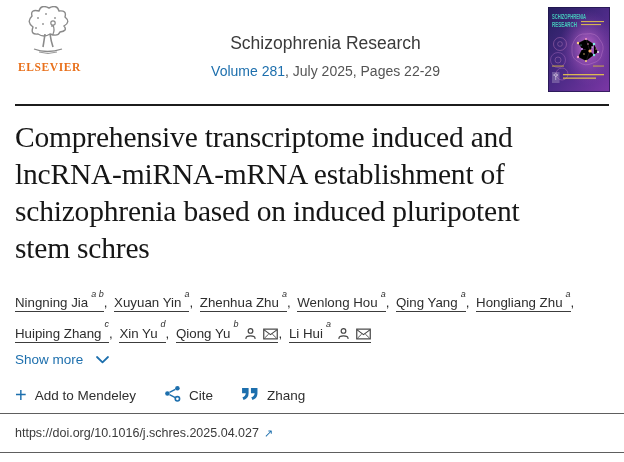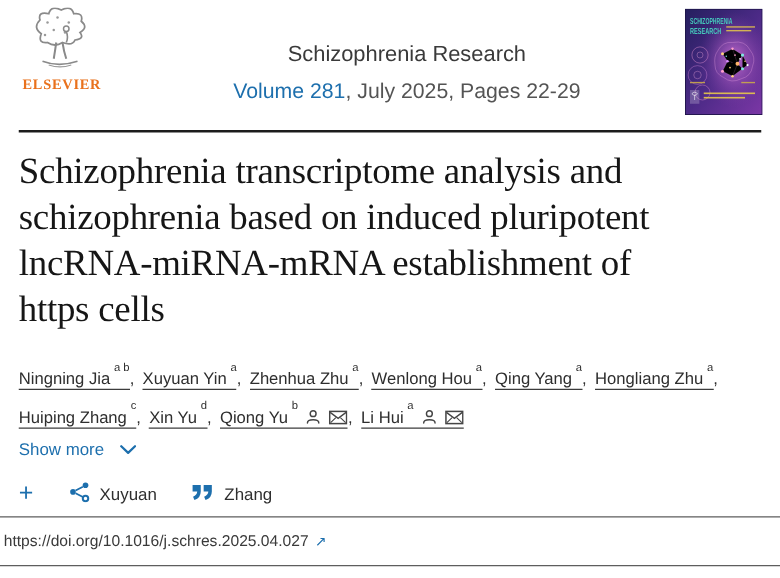--- a/index.html
+++ b/index.html
@@ -14,21 +14,21 @@
 
   
   .elsevier-logo { position: absolute; left: 18px; top: 6px; width: 58px; text-align: center; }
   .elsevier-wordmark {
     font-family: "Liberation Serif", serif;
     color: #e9711c; font-size: 11.5px; font-weight: 700;
     letter-spacing: 0.6px; margin-top: 1px; display: block;
   }
   .journal-block { position: absolute; left: 0; right: 0; top: 33px; text-align: center; margin-left: 27px; }
   .journal-title { font-size: 17.5px; color: #3a3a3a; display: inline-block; cursor: pointer; }
-  .volume-line { margin-top: 9px; font-size: 17px; color: #545454; }
+  .volume-line { margin-top: 9px; font-size: 14px; color: #545454; }
   .volume-link { color: #1d6fad; text-decoration: none; cursor: pointer; }
   .cover { position: absolute; left: 548px; top: 7px; width: 62px; height: 85px; cursor: pointer; }
   .cover svg { display: block; }
 
   .divider { position: absolute; left: 15px; right: 15px; top: 104px; height: 0; border-top: 2px solid #1c1c1c; }
 
   
   .article-title {
     position: absolute; left: 15px; top: 119px; width: 600px;
     font-family: "Liberation Serif", serif; font-weight: 400;
@@ -37,21 +37,21 @@
   }
   .article-title span { display: block; }
 
   
   .authors {
     position: absolute; left: 15px; top: 286px; width: 606px;
     font-size: 13.3px; line-height: 27px; color: #2e2e2e;
   }
   .author { white-space: nowrap; display: inline-block; cursor: pointer; }
   .au-underline { border-bottom: 1px solid #3c3c3c; padding-bottom: 1px; }
-  .author sup { font-size: 9px; position: relative; top: -5px; margin-left: 3px; }
+  .author sup { font-size: 9px; position: relative; top: -5px; margin-left: 3px; font-style: italic; }
   .sep { margin-right: 3px; color: #2e2e2e; }
   .author svg { vertical-align: -2px; margin-left: 6px; }
 
   
   .show-more {
     position: absolute; left: 15px; top: 352px;
     color: #1d6fad; font-size: 13.5px; cursor: pointer;
     display: flex; align-items: center; gap: 13px;
   }
 
@@ -61,21 +61,21 @@
     display: flex; align-items: center; gap: 28px; font-size: 13.5px; color: #2f2f2f;
   }
   .action { display: flex; align-items: center; gap: 8px; cursor: pointer; }
   .plus-glyph { color: #1d6fad; font-size: 20px; font-weight: 400; line-height: 18px; }
 
   
   .rule { position: absolute; left: 0; right: 0; height: 0; border-top: 1px solid #5e5e5e; }
   .rule-top { top: 413px; }
   .rule-bottom { top: 452px; }
   .footer-row {
-    position: absolute; left: 3px; right: 15px; top: 414px; height: 38px;
+    position: absolute; left: 15px; right: 15px; top: 414px; height: 38px;
     display: flex; align-items: center; justify-content: space-between;
     font-size: 12.5px;
   }
   .doi-link { color: #3a3a3a; text-decoration: none; cursor: pointer; }
   .rights-link { color: #1d6fad; text-decoration: none; cursor: pointer; }
   .ext-arrow { color: #1d6fad; font-size: 11px; margin-left: 5px; }
 </style>
 </head>
 <body>
 
@@ -167,24 +167,24 @@
       <path d="M5.5 68 q2 -2.5 4.5 0 q-2 2.5 -4.5 0 M7.7 69 l0 4" stroke="#ffffff" stroke-width="0.6" fill="none" opacity="0.8"></path>
       <rect x="15" y="67" width="41" height="1.3" fill="#e8c84a" opacity="0.9"></rect>
       <rect x="15" y="70.5" width="33" height="1.3" fill="#e8c84a" opacity="0.9"></rect>
       <rect x="0.35" y="0.35" width="61.3" height="84.3" fill="none" stroke="#1e1548" stroke-width="0.7"></rect>
     </svg>
   </div>
 
   <div class="divider"></div>
 
   <h1 class="article-title">
-    <span>Schizophrenia transcriptome analysis and</span>
+    <span>Comprehensive transcriptome induced and</span>
+    <span>lncRNA-miRNA-mRNA establishment of</span>
     <span>schizophrenia based on induced pluripotent</span>
-    <span>lncRNA-miRNA-mRNA establishment of</span>
-    <span>https cells</span>
+    <span>stem schres</span>
   </h1>
 
   <div class="authors"><span class="author"><span class="au-underline">Ningning Jia<sup>a b</sup></span></span><span class="sep">, </span><span class="author"><span class="au-underline">Xuyuan Yin<sup>a</sup></span></span><span class="sep">, </span><span class="author"><span class="au-underline">Zhenhua Zhu<sup>a</sup></span></span><span class="sep">, </span><span class="author"><span class="au-underline">Wenlong Hou<sup>a</sup></span></span><span class="sep">, </span><span class="author"><span class="au-underline">Qing Yang<sup>a</sup></span></span><span class="sep">, </span><span class="author"><span class="au-underline">Hongliang Zhu<sup>a</sup></span></span><span class="sep">, </span><span class="author"><span class="au-underline">Huiping Zhang<sup>c</sup></span></span><span class="sep">, </span><span class="author"><span class="au-underline">Xin Yu<sup>d</sup></span></span><span class="sep">, </span><span class="author"><span class="au-underline">Qiong Yu<sup>b</sup><span><svg width="13" height="13" viewBox="0 0 20 20" fill="none">
               <circle cx="10" cy="6" r="3.6" stroke="#454545" stroke-width="1.8"></circle>
               <path d="M3 17.5 c0 -5.2 14 -5.2 14 0" stroke="#454545" stroke-width="1.8" stroke-linecap="round"></path>
             </svg></span><span><svg width="15" height="12" viewBox="0 0 20 15" fill="none">
               <rect x="1" y="1" width="18" height="13" stroke="#454545" stroke-width="1.6"></rect>
               <path d="M1.5 2 L10 8.3 L18.5 2" stroke="#454545" stroke-width="1.5"></path>
               <path d="M2 13 L7.6 7.6 M18 13 L12.4 7.6" stroke="#454545" stroke-width="1.2"></path>
             </svg></span></span></span><span class="sep">, </span><span class="author"><span class="au-underline">Li Hui<sup>a</sup><span><svg width="13" height="13" viewBox="0 0 20 20" fill="none">
@@ -201,31 +201,32 @@
     <span>
       <svg width="13" height="8" viewBox="0 0 13 8" fill="none">
         <path d="M1 1 L6.5 6.3 L12 1" stroke="#1d6fad" stroke-width="1.8" stroke-linecap="round" stroke-linejoin="round"></path>
       </svg>
     </span>
   </div>
 
   <div class="actions">
     <div class="action">
       <span class="plus-glyph">+</span>
+      <span>Add to Mendeley</span>
     </div>
     <div class="action">
       <span>
         <svg width="17" height="17" viewBox="0 0 18 18" fill="none">
           <circle cx="14.2" cy="3.4" r="2.4" fill="#1d6fad"></circle>
           <circle cx="3.6" cy="9" r="2.4" fill="#1d6fad"></circle>
           <circle cx="14.2" cy="14.6" r="2.3" stroke="#1d6fad" stroke-width="1.7"></circle>
           <path d="M5.8 7.9 L12 4.6 M5.8 10.1 L12 13.4" stroke="#1d6fad" stroke-width="1.5"></path>
         </svg>
       </span>
-      <span>Xuyuan</span>
+      <span>Cite</span>
     </div>
     <div class="action">
       <span>
         <svg width="18" height="14" viewBox="0 0 19 15" fill="#1d6fad">
           <path d="M1 1 h7 v5.6 q0 5.6 -5.4 7.3 l-1.2 -2.8 q3.4 -1.3 3.6 -4.4 h-4 z"></path>
           <path d="M10.5 1 h7 v5.6 q0 5.6 -5.4 7.3 l-1.2 -2.8 q3.4 -1.3 3.6 -4.4 h-4 z"></path>
         </svg>
       </span>
       <span>Zhang</span>
     </div>

